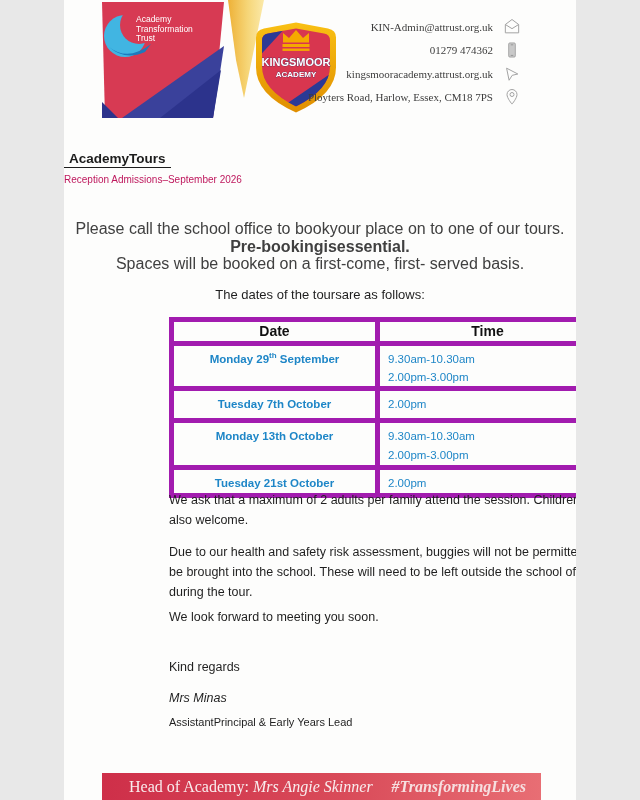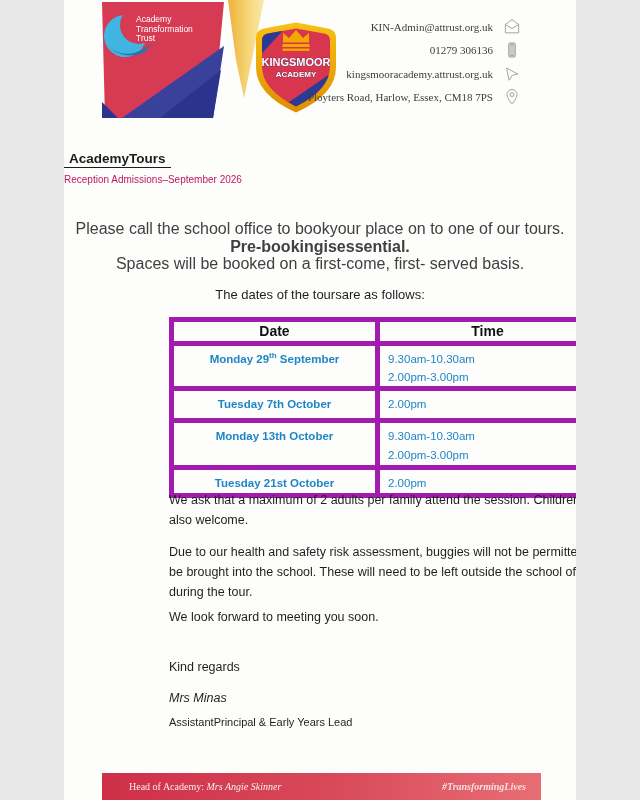--- a/index.html
+++ b/index.html
@@ -52,21 +52,21 @@
   #closing { top:657px; }
   #signature { top:688px; font-style:italic; }
   #signature-role { top:712px; font-size:11px; }
   
   .footer-bar {
     position:absolute; left:38px; right:35px; top:773px; height:27px;
     background:linear-gradient(90deg,#ce2f49 0%,#d94b59 55%,#e86e74 100%);
     display:flex; align-items:center; justify-content:space-between;
     padding:0 15px 0 27px;
     font-family:"Liberation Serif","DejaVu Serif",serif;
-    font-size:10px; color:#f9edee;
+    font-size:16px; color:#f9edee;
   }
   .footer-bar .it { font-style:italic; }
   .footer-bar .tag { font-style:italic; font-weight:bold; color:#f6dfe0; }
 </style>
 </head>
 <body>
 
 <div class="page">
 
   <svg class="att-logo" viewBox="0 0 122 118">
@@ -120,21 +120,21 @@
 
   <div class="contact">
     <div class="contact-row">
       <span>KIN-Admin@attrust.org.uk</span>
       <svg class="cicon" viewBox="0 0 24 24" fill="none" stroke="#a3a3a3" stroke-width="1.2">
         <path d="M4 9 L12 3 L20 9 V19 H4 Z"></path>
         <path d="M4 9 L12 14 L20 9"></path>
       </svg>
     </div>
     <div class="contact-row">
-      <span>01279 306136</span>
+      <span>01279 474362</span>
       <svg class="cicon" viewBox="0 0 24 24">
         <rect x="8" y="3.5" width="8" height="17" rx="1.4" fill="#c9c9c9" stroke="#9d9d9d" stroke-width="1"></rect>
         <line x1="10.5" y1="18.5" x2="13.5" y2="18.5" stroke="#8d8d8d" stroke-width="1"></line>
         <line x1="10.5" y1="5.8" x2="13.5" y2="5.8" stroke="#8d8d8d" stroke-width="1"></line>
       </svg>
     </div>
     <div class="contact-row">
       <span>kingsmooracademy.attrust.org.uk</span>
       <svg class="cicon" viewBox="0 0 24 24" fill="none" stroke="#a3a3a3" stroke-width="1.2">
         <path d="M5.5 5 L19 12 L12.2 13.6 L8.5 19.5 Z"></path>

